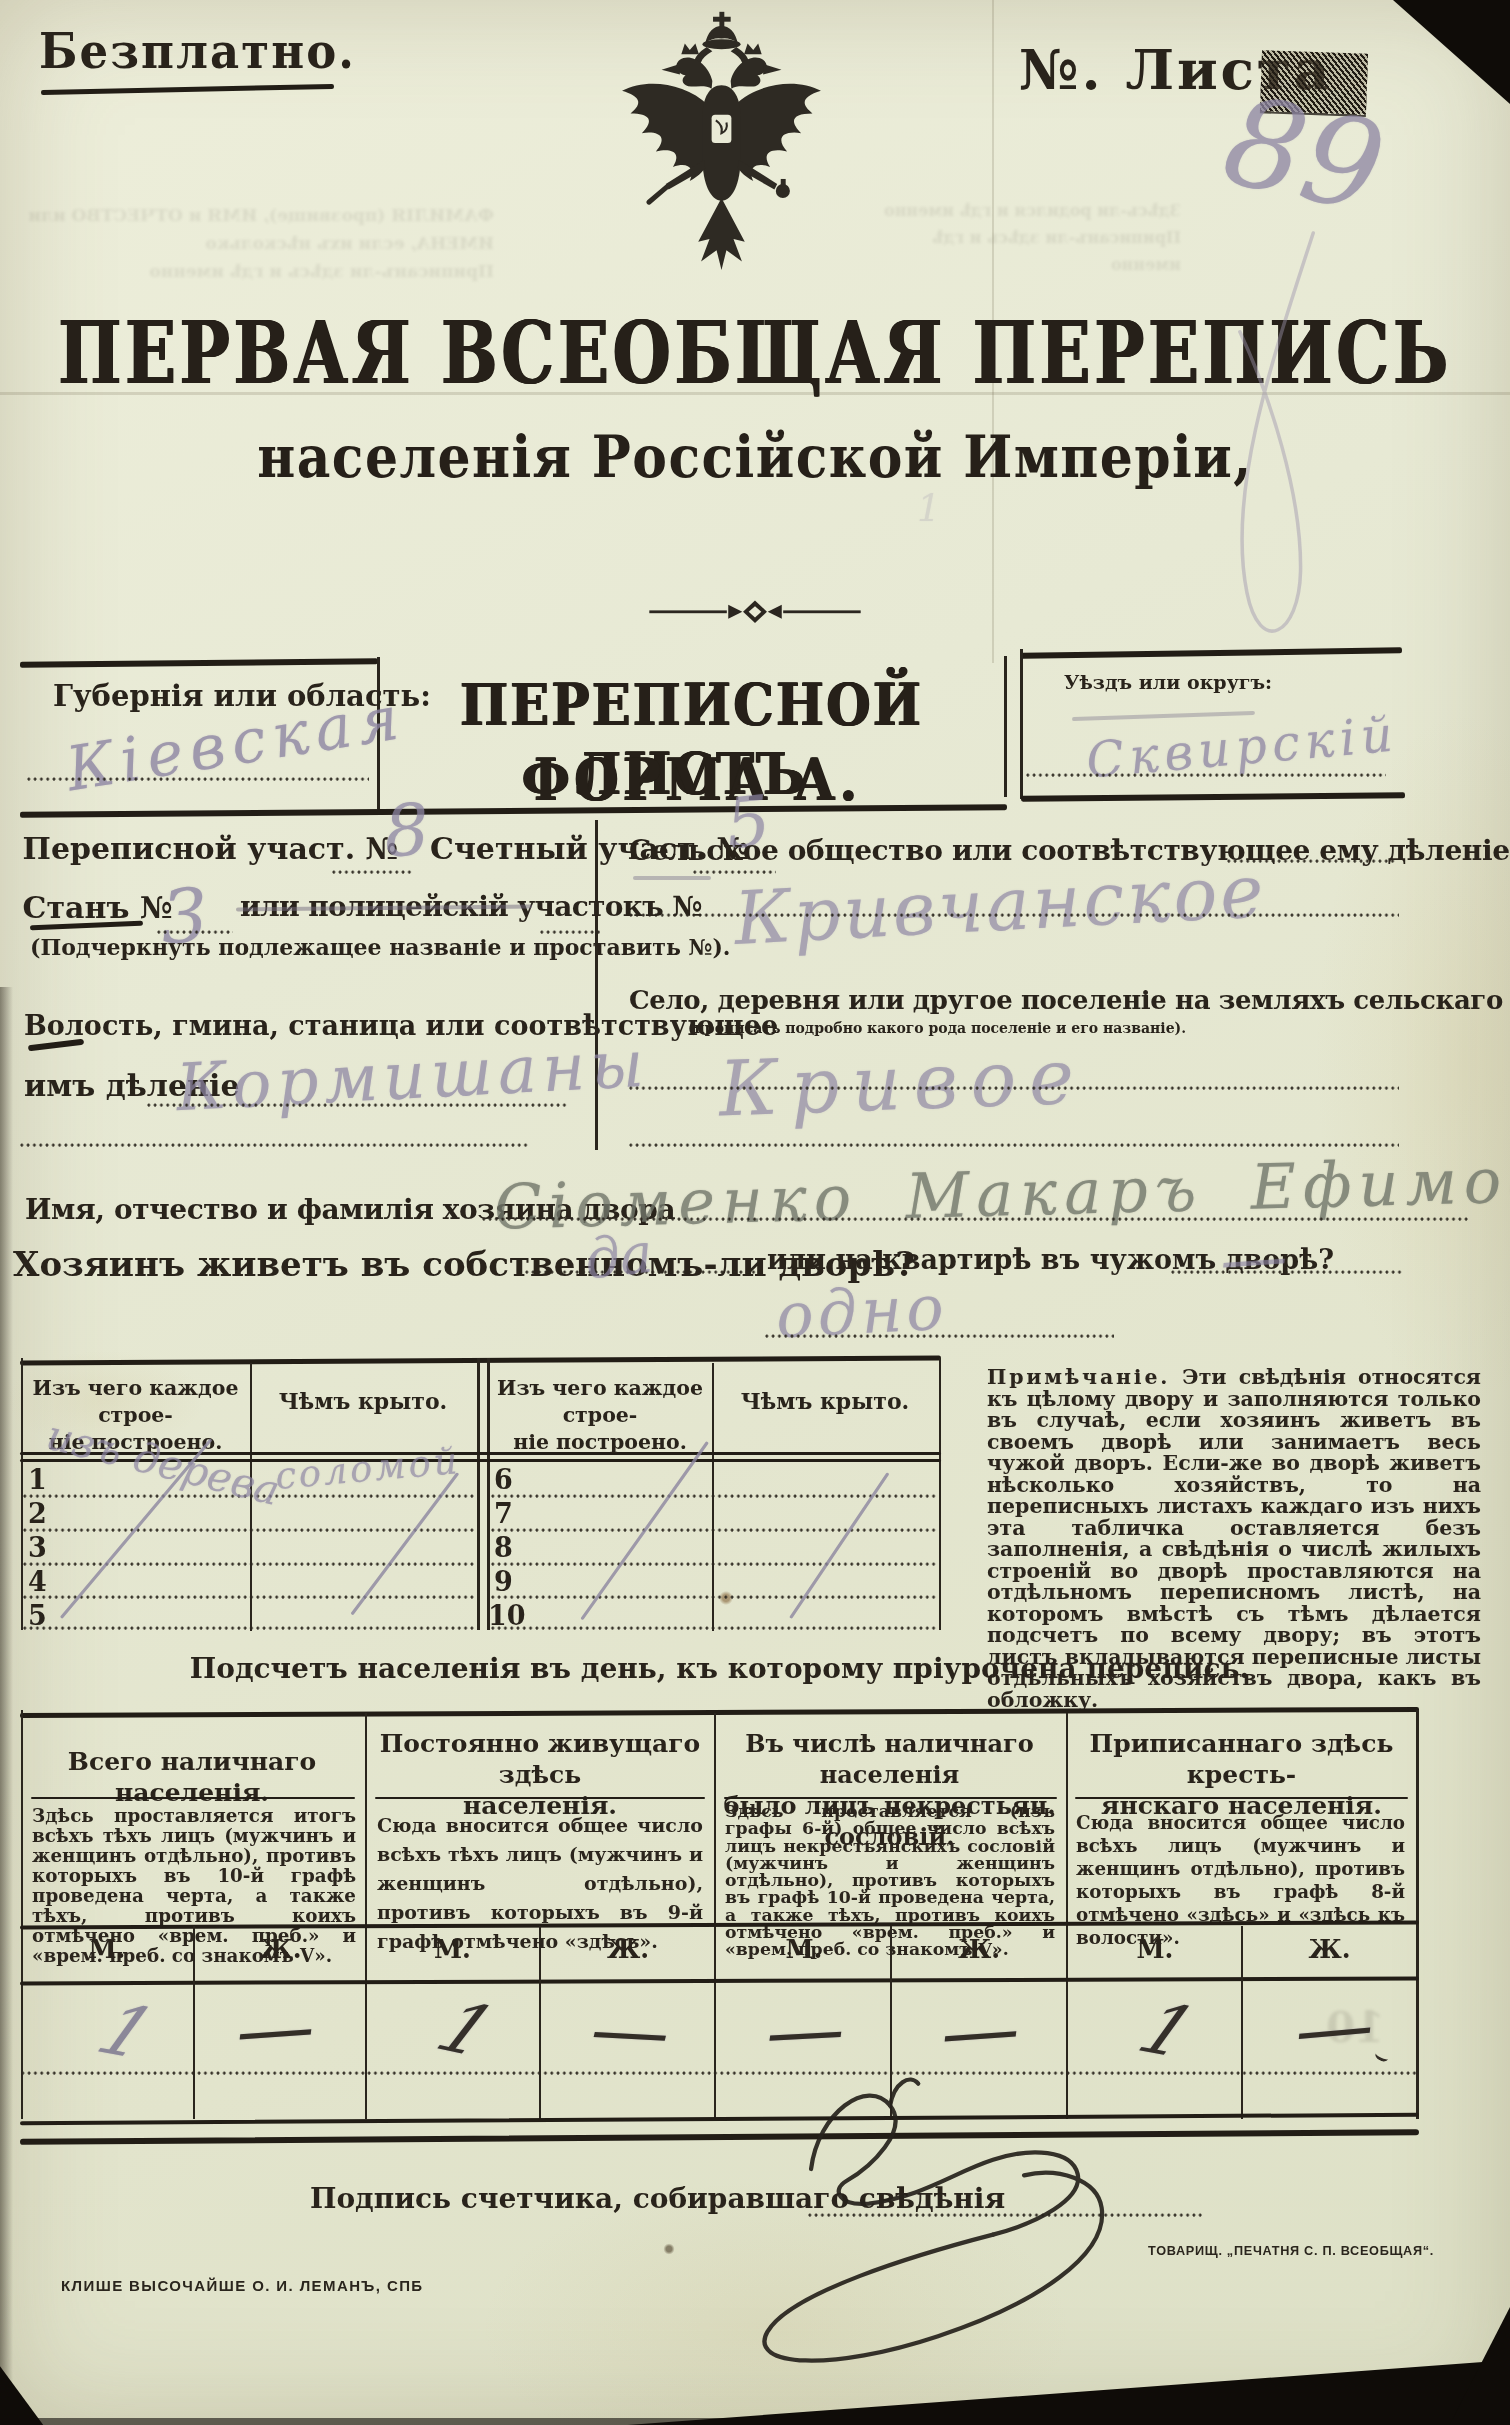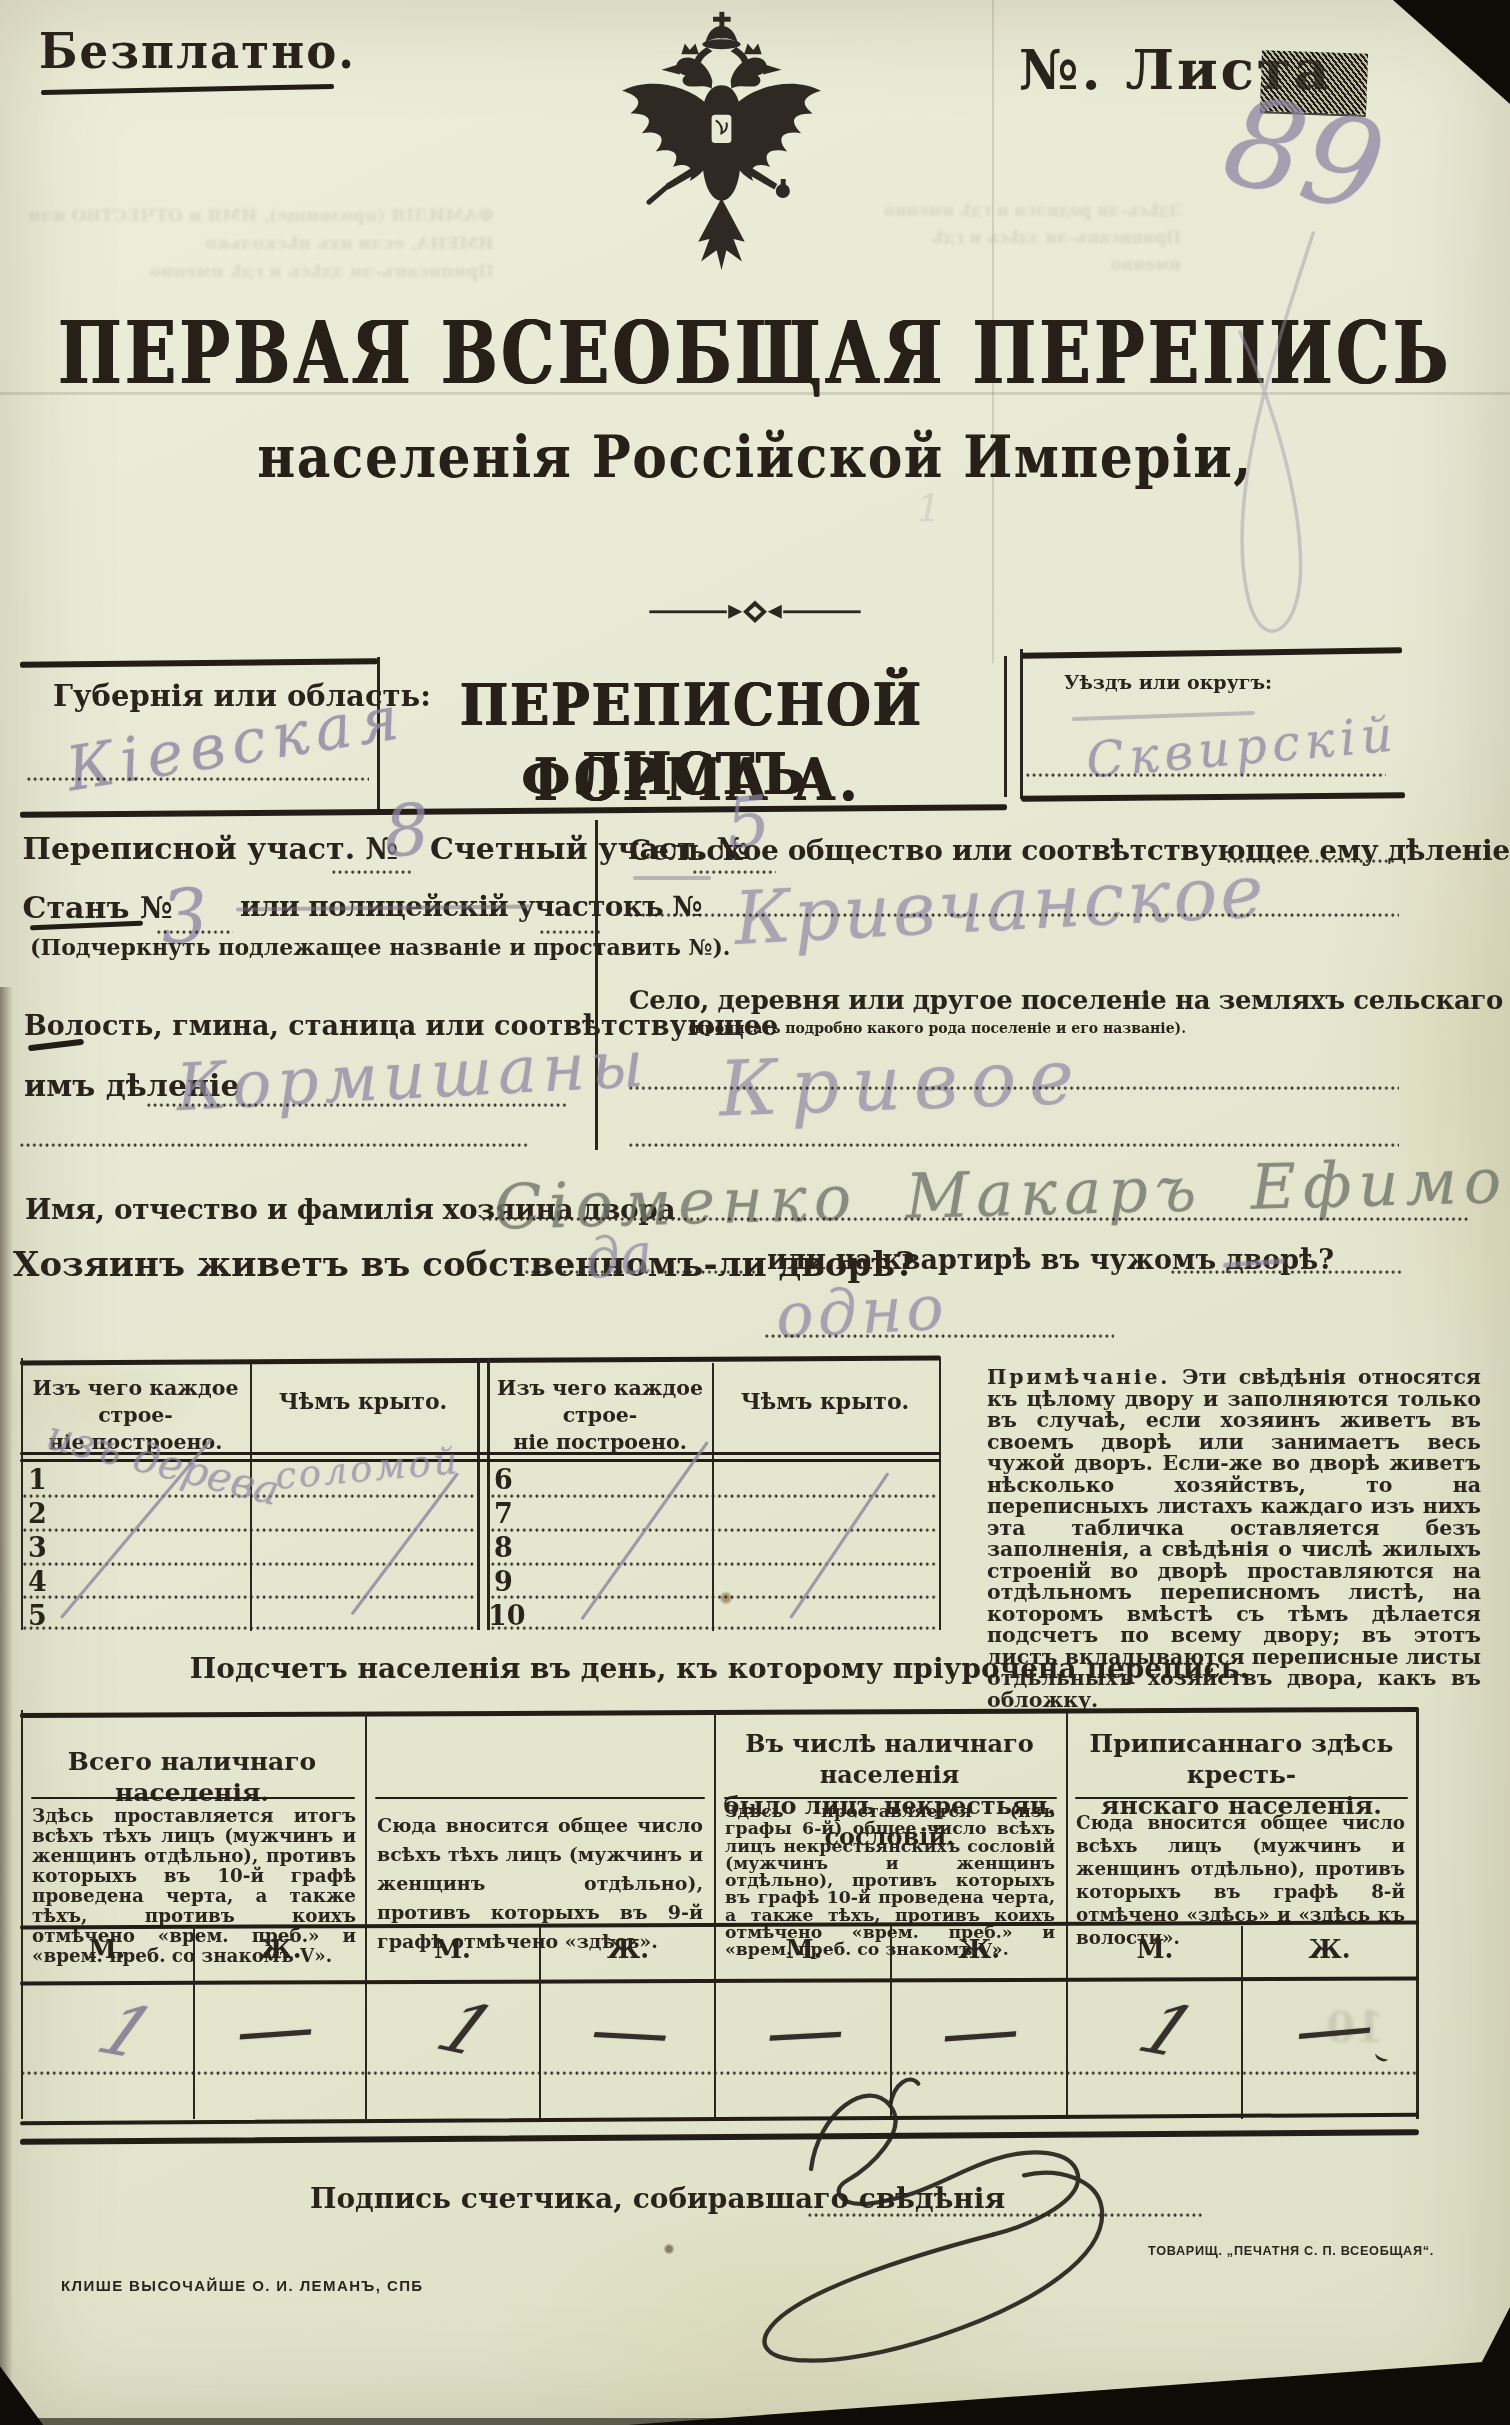--- a/index.html
+++ b/index.html
@@ -239,20 +239,22 @@
   <div class="abs ctr lbl" style="left:21px;top:1652px;width:1397px;font-size:28px;white-space:normal;">Подсчетъ населенія въ день, къ которому пріурочена перепись.</div>
 
   <div class="abs rule" style="left:20px;top:1710px;width:1399px;height:5px;transform:rotate(-0.25deg);"></div>
   <div class="abs vline" style="left:20.5px;top:1710px;width:2.8px;height:409px;"></div>
   <div class="abs vline" style="left:365px;top:1713px;width:2.1px;height:406px;"></div>
   <div class="abs vline" style="left:714px;top:1713px;width:2.1px;height:406px;"></div>
   <div class="abs vline" style="left:1066px;top:1713px;width:2.1px;height:406px;"></div>
   <div class="abs vline" style="left:1416px;top:1710px;width:2.8px;height:409px;"></div>
 
   <div class="abs lbl ctr pre" style="left:28px;top:1746px;width:328px;font-size:25px;white-space:pre-line;line-height:31px;">Всего наличнаго населенія.</div>
+  <div class="abs lbl ctr pre" style="left:374px;top:1728px;width:332px;font-size:25px;white-space:pre-line;line-height:31px;">Постоянно живущаго здѣсь
+населенія.</div>
   <div class="abs lbl ctr pre" style="left:722px;top:1728px;width:335px;font-size:24px;white-space:pre-line;line-height:31px;">Въ числѣ наличнаго населенія
 было лицъ некрестьян. сословій.</div>
   <div class="abs lbl ctr pre" style="left:1074px;top:1728px;width:335px;font-size:25px;white-space:pre-line;line-height:31px;">Приписаннаго здѣсь кресть-
 янскаго населенія.</div>
 
   <div class="abs rule" style="left:31px;top:1797px;width:324px;height:2.1px;"></div>
   <div class="abs rule" style="left:375px;top:1797px;width:330px;height:2.1px;"></div>
   <div class="abs rule" style="left:724px;top:1797px;width:333px;height:2.1px;"></div>
   <div class="abs rule" style="left:1075px;top:1797px;width:333px;height:2.1px;"></div>
 

